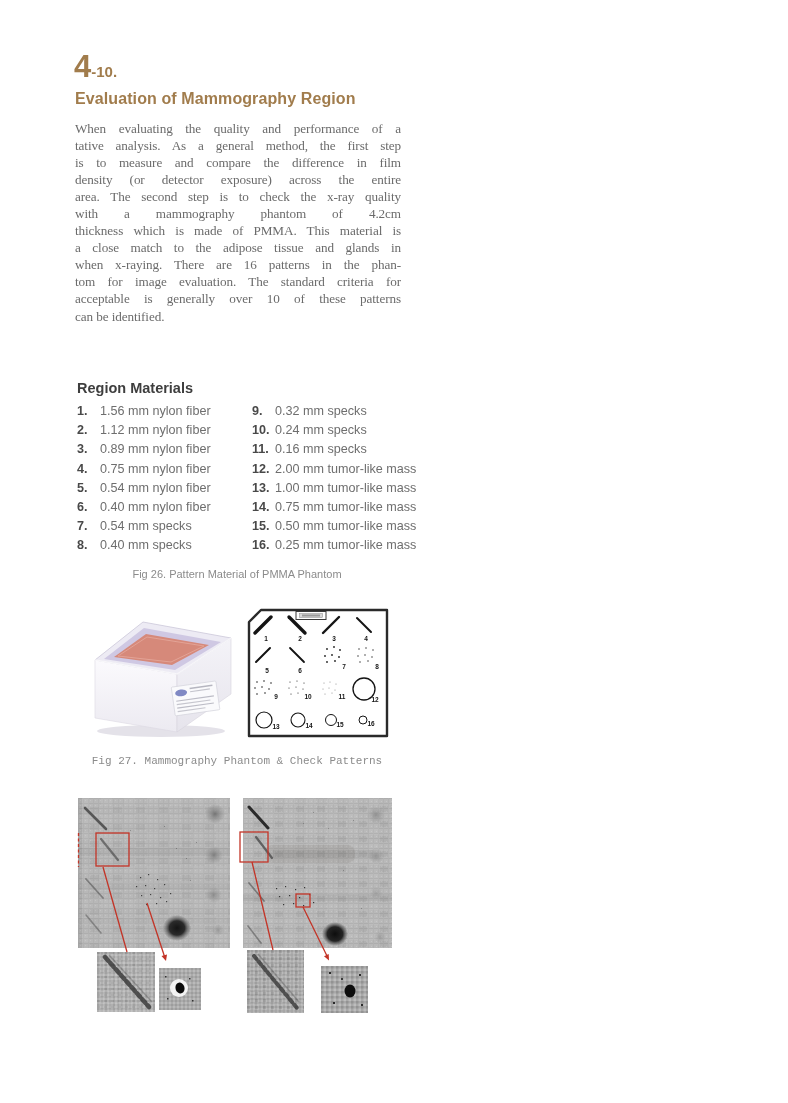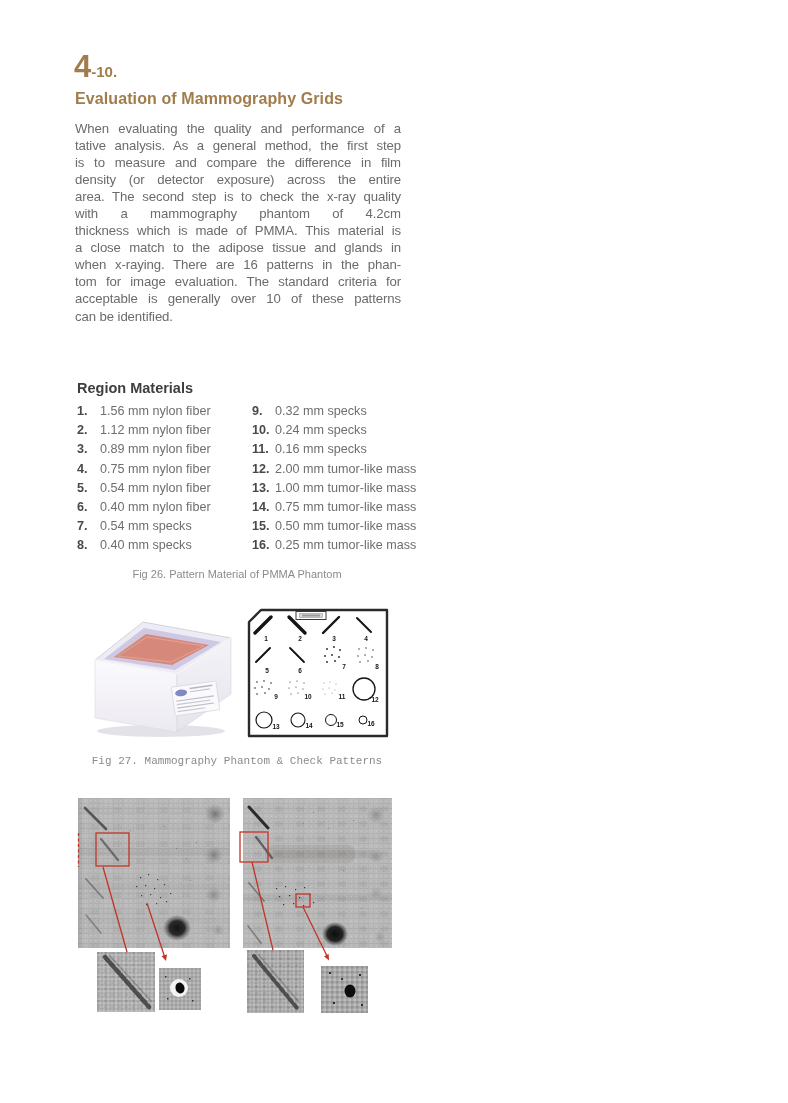--- a/index.html
+++ b/index.html
@@ -3,21 +3,21 @@
 <meta charset="utf-8">
 <style>
   html,body{margin:0;padding:0;background:#ffffff;}
   .page{position:relative;width:788px;height:1022px;background:#ffffff;overflow:hidden;
         font-family:"Liberation Sans",sans-serif;}
   .abs{position:absolute;}
   .sec-head{left:74px;top:52px;line-height:30px;color:#a17c4c;white-space:nowrap;}
   .sec-num{font-size:31px;font-weight:bold;}
   .sec-suffix{font-size:15px;font-weight:bold;}
   .sec-title{left:75px;top:90px;font-size:16px;font-weight:bold;color:#a17c4c;letter-spacing:.1px;white-space:nowrap;}
-  .para{left:75px;top:121px;width:326px;font-size:13.2px;color:#6b6b6b;letter-spacing:-.1px;}
+  .para{left:75px;top:121px;width:326px;font-size:13.2px;color:#6b6b6b;letter-spacing:-.1px;font-family:Liberation Serif, serif;}
   .ln{height:17.05px;text-align:justify;text-align-last:justify;overflow:hidden;}
   .ln-last{text-align-last:left;}
   .rm-head{left:77px;top:380px;font-size:14.5px;font-weight:bold;color:#3e3e3e;}
   .rm-col{top:404px;font-size:12.6px;color:#6e6e6e;}
   .rm-col-l{left:77px;width:150px;}
   .rm-col-r{left:227px;width:178px;margin-left:25px;}
   .rm-row{height:19.2px;white-space:nowrap;}
   .rm-num{display:inline-block;width:23px;font-weight:bold;color:#494949;}
   .cap{left:72px;width:330px;text-align:center;font-size:11px;color:#8b8b8b;white-space:nowrap;}
   .pagenum{left:711px;top:1043px;font-size:12.5px;color:#9b7848;margin-left:33px;}
@@ -25,21 +25,21 @@
   .overlay{pointer-events:none;}
 </style>
 </head>
 <body>
 
 <div class="page">
 
   <div class="abs sec-head">
     <span class="sec-num">4</span><span class="sec-suffix">-10.</span>
   </div>
-  <div class="abs sec-title">Evaluation of Mammography Grids</div>
+  <div class="abs sec-title">Evaluation of Mammography Region</div>
 
   <div class="abs para">
     <div class="ln">When evaluating the quality and performance of a</div>
     <div class="ln">tative analysis. As a general method, the first step</div>
     <div class="ln">is to measure and compare the difference in film</div>
     <div class="ln">density (or detector exposure) across the entire</div>
     <div class="ln">area. The second step is to check the x-ray quality</div>
     <div class="ln">with a mammography phantom of 4.2cm</div>
     <div class="ln">thickness which is made of PMMA. This material is</div>
     <div class="ln">a close match to the adipose tissue and glands in</div>

